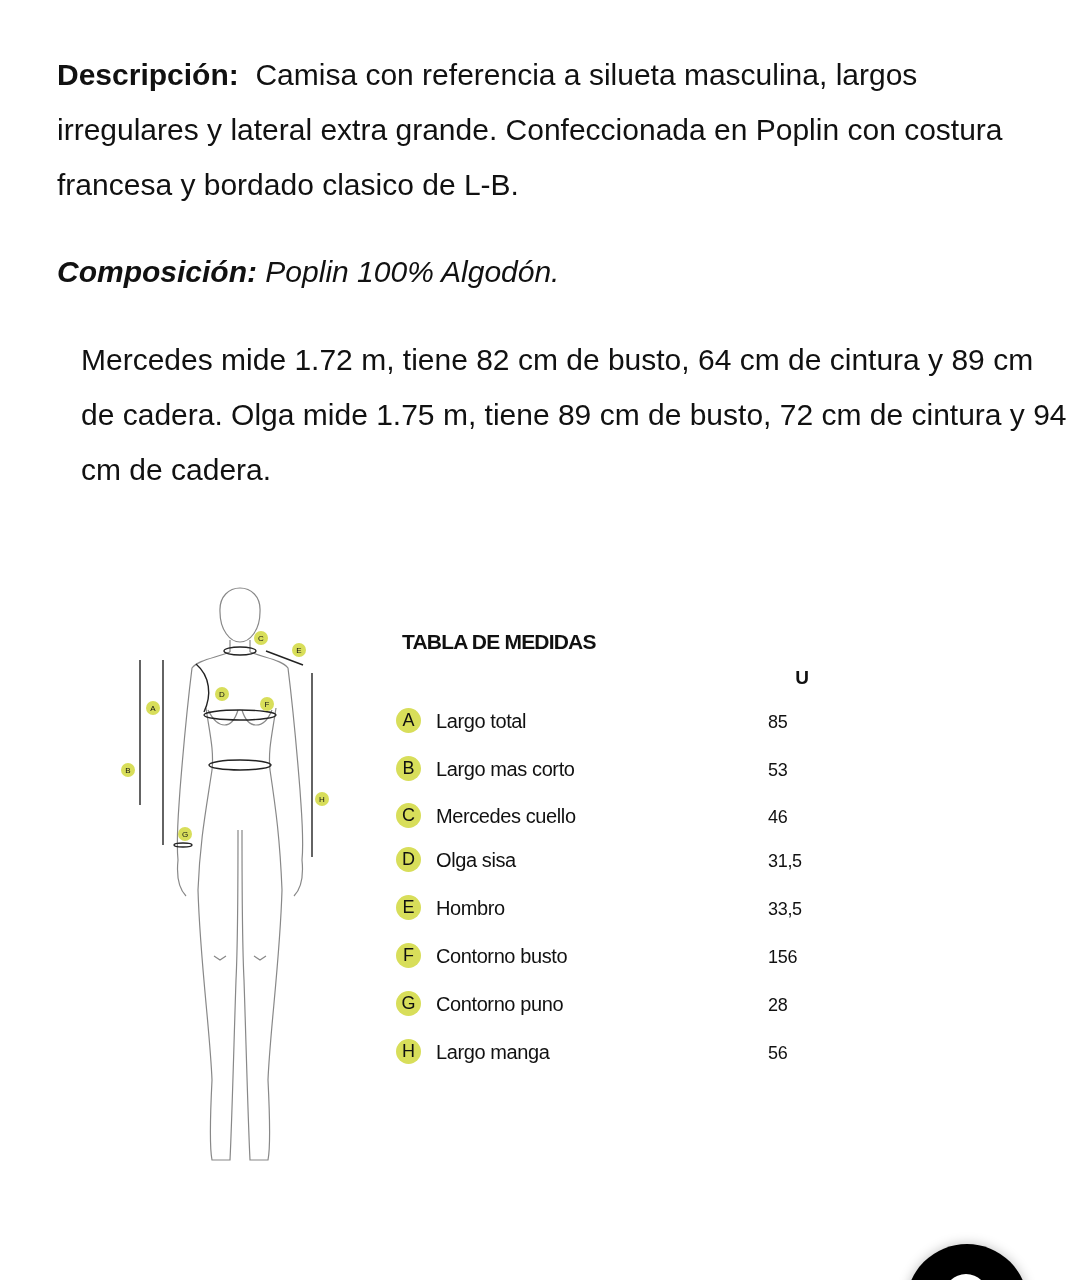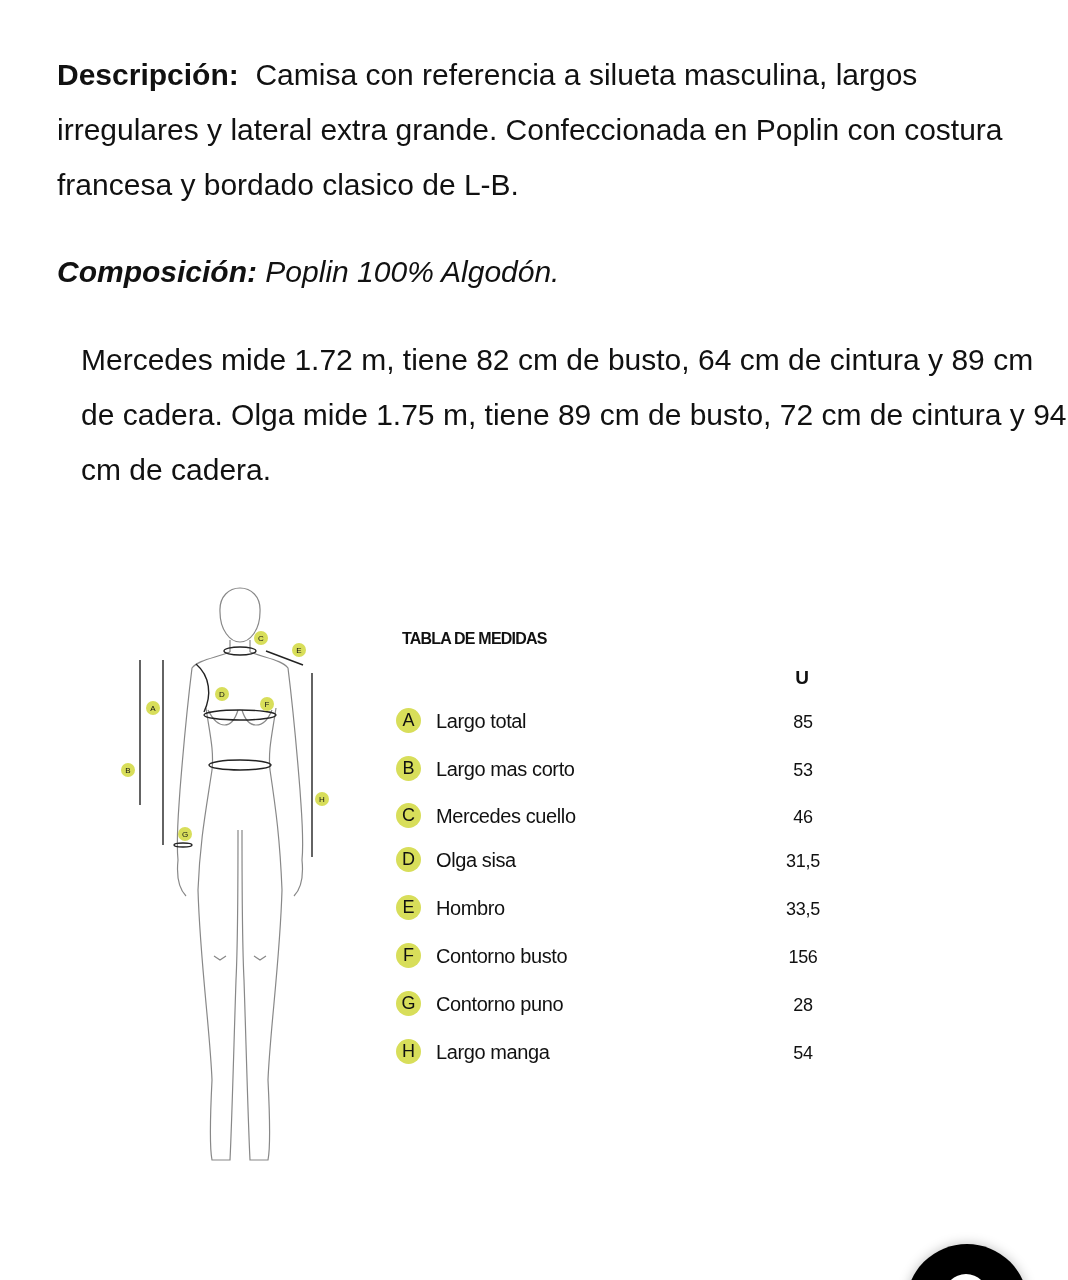--- a/index.html
+++ b/index.html
@@ -7,27 +7,27 @@
          font-family:"Liberation Sans", sans-serif; color:#111; }
   .para { position:absolute; left:57px; width:990px; font-size:30px; line-height:55px; margin:0; }
   .para b { font-weight:bold; }
   #p-desc { top:47px; }
   #p-comp { top:244px;font-style:italic; }
   #p-models { top:332px;margin-left:24px; }
 
   .figure { position:absolute; left:100px; top:560px; width:260px; height:620px; }
   .figure svg { width:260px; height:620px; }
 
-  .tbl-title { position:absolute; left:402px; top:630px; font-size:16px; font-weight:bold; letter-spacing:-0.8px; }
+  .tbl-title { position:absolute; left:402px; top:630px; font-size:21px; font-weight:bold; letter-spacing:-0.8px; }
   .col-head { position:absolute; left:792px; top:667px; font-size:19px; font-weight:bold; width:20px; text-align:center; }
   .row { position:absolute; left:396px; height:28px; width:440px; }
   .badge { position:absolute; left:0; top:0; width:25px; height:25px; border-radius:50%;
            background:#d8de5a; font-size:18px; text-align:center; line-height:25px; color:#111; }
   .label { position:absolute; left:40px; top:2px; font-size:20px; letter-spacing:-0.4px; }
-  .val { position:absolute; left:372px; top:4px; width:70px; text-align:center; font-size:18px; letter-spacing:-0.3px; }
+  .val { position:absolute; left:372px; top:4px; width:70px; text-align:left; font-size:18px; letter-spacing:-0.3px; }
 
   .fab { position:absolute; left:906px; top:1244px; width:122px; height:122px; border-radius:50%; background:#000;
          box-shadow:0 0 12px rgba(0,0,0,0.25); }
   .fab .inner { position:absolute; left:38px; top:30px; width:44px; height:30px; border-radius:22px 22px 0 0; background:#fff; }
 </style>
 </head>
 <body>
 
 <p class="para" id="p-desc">
   <b>Descripción:</b>&nbsp;
@@ -130,18 +130,18 @@
   <span class="val">156</span>
 </div>
 <div class="row" style="top:991px">
   <span class="badge">G</span>
   <span class="label">Contorno puno</span>
   <span class="val">28</span>
 </div>
 <div class="row" style="top:1039px">
   <span class="badge">H</span>
   <span class="label">Largo manga</span>
-  <span class="val">54</span>
+  <span class="val">56</span>
 </div>
 
 <div class="fab">
   <div class="inner"></div>
 </div>
 
 </body></html>

